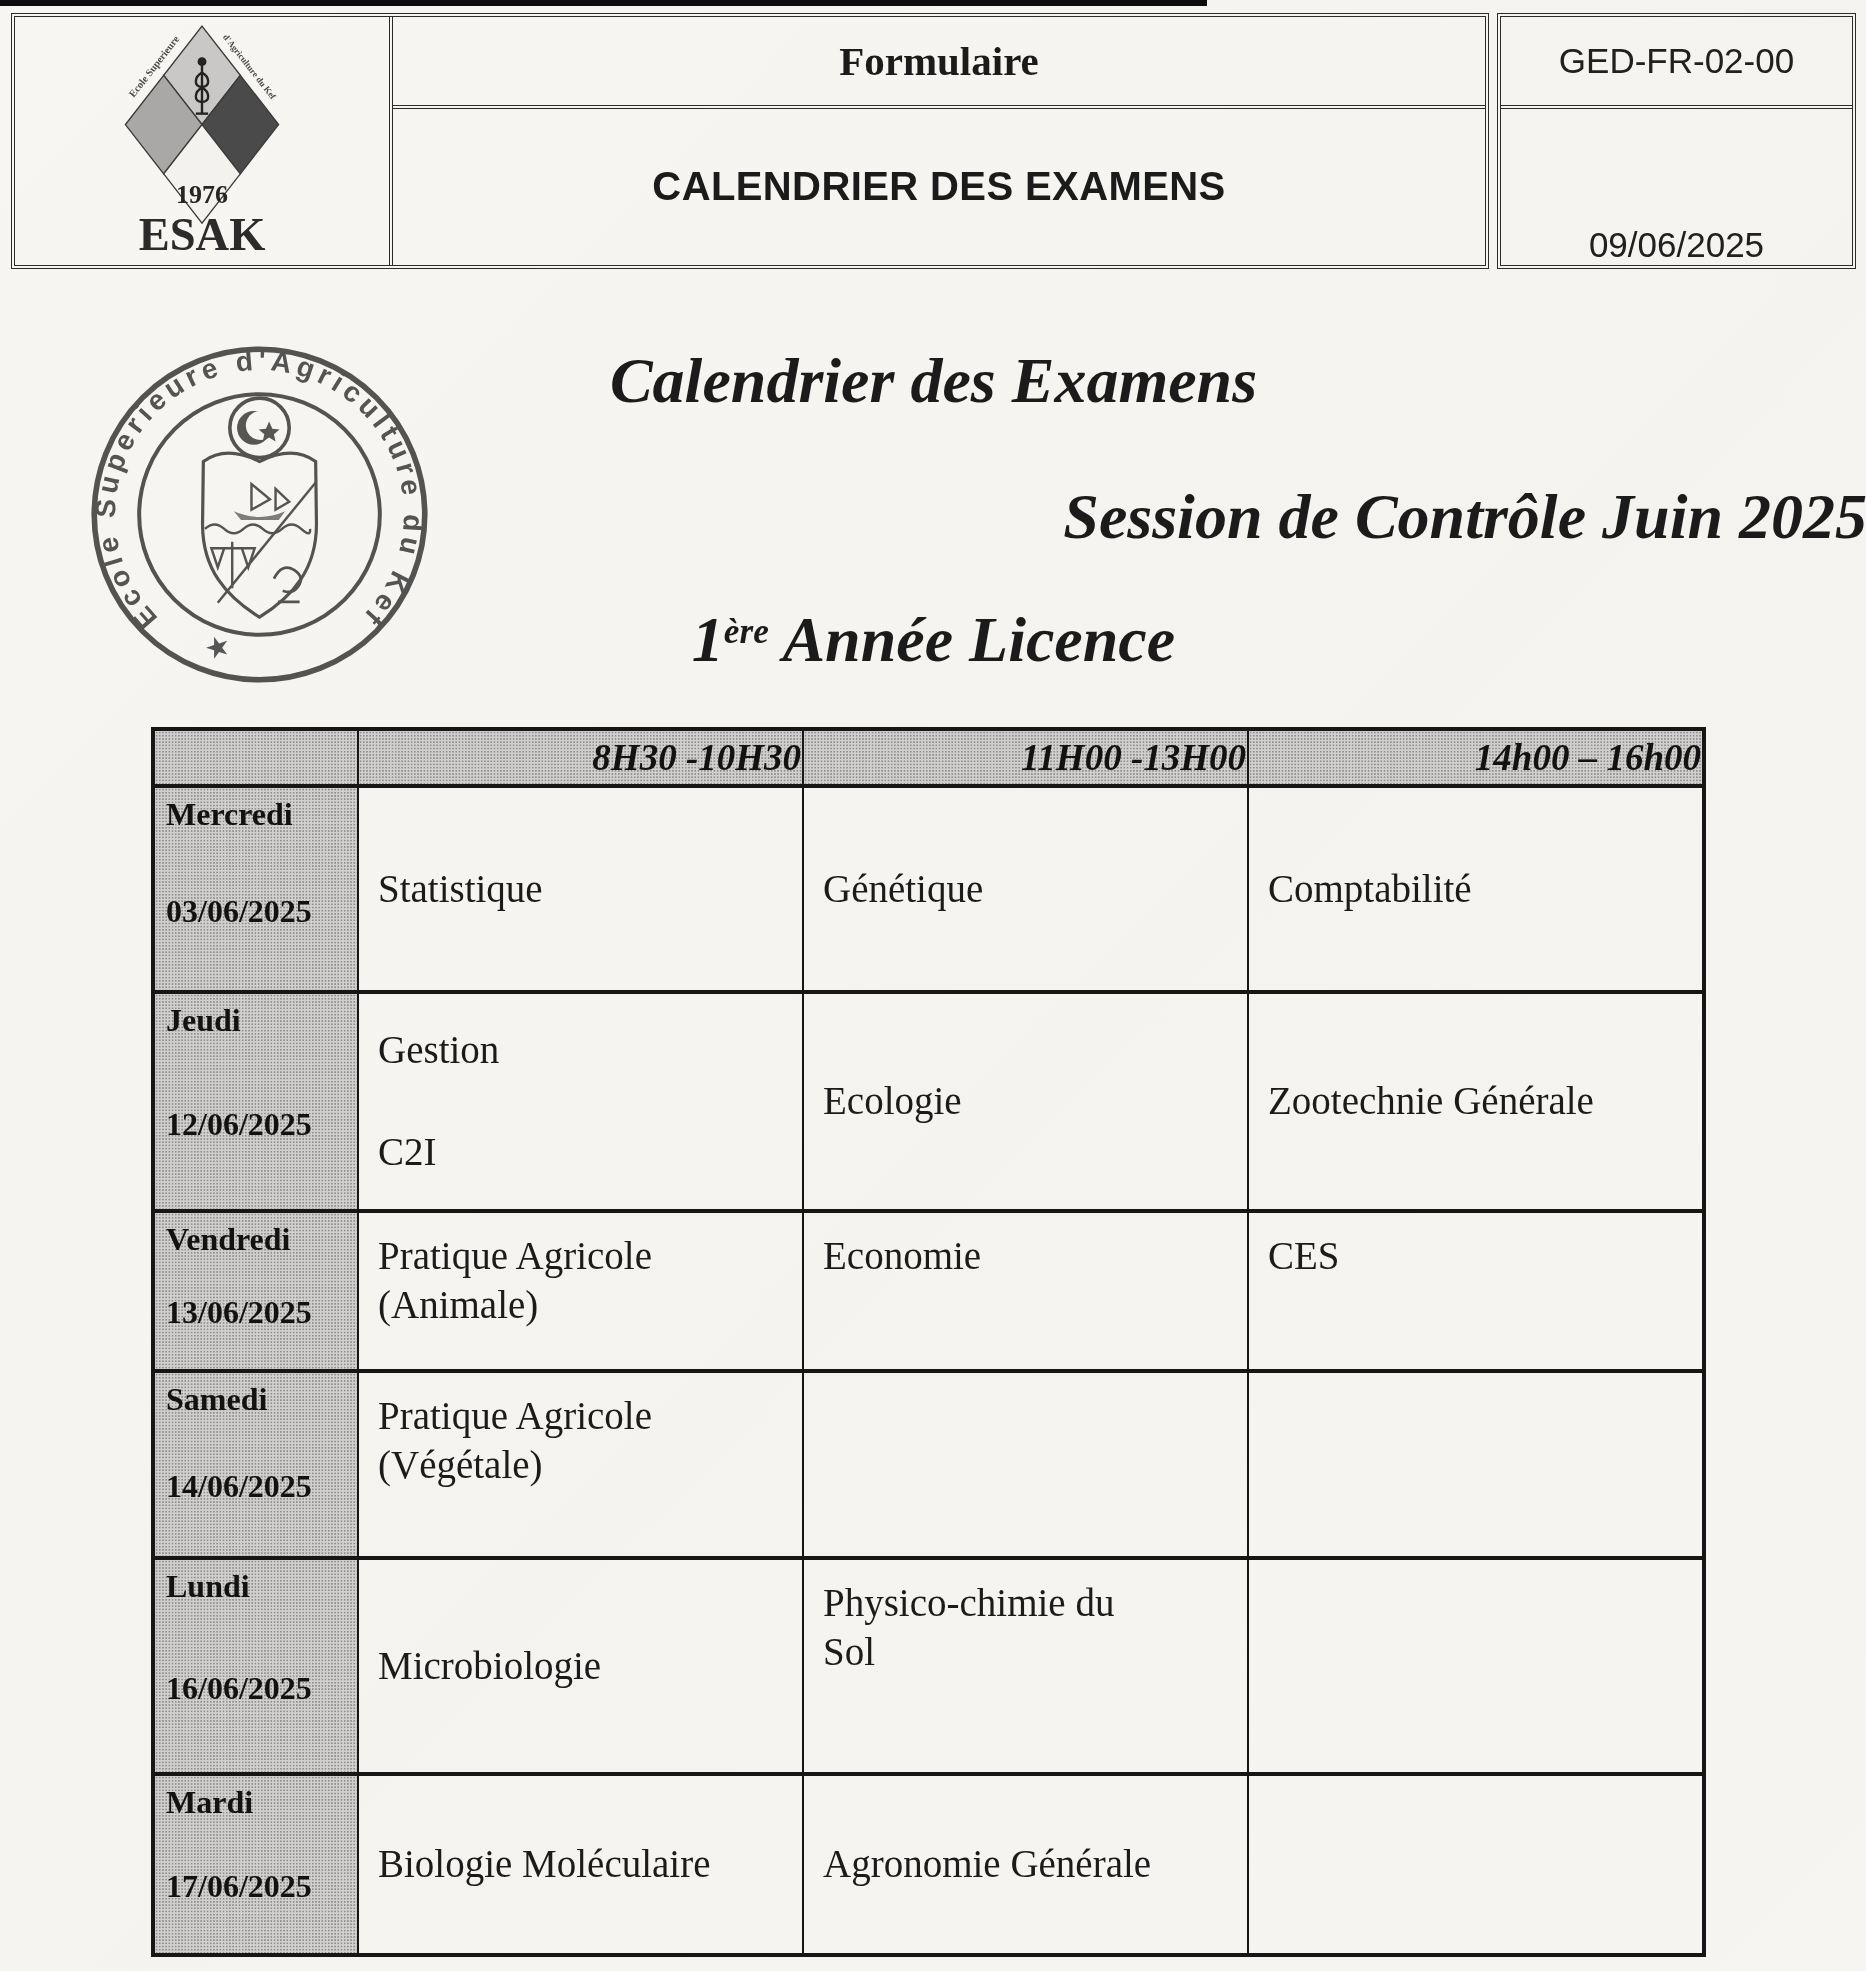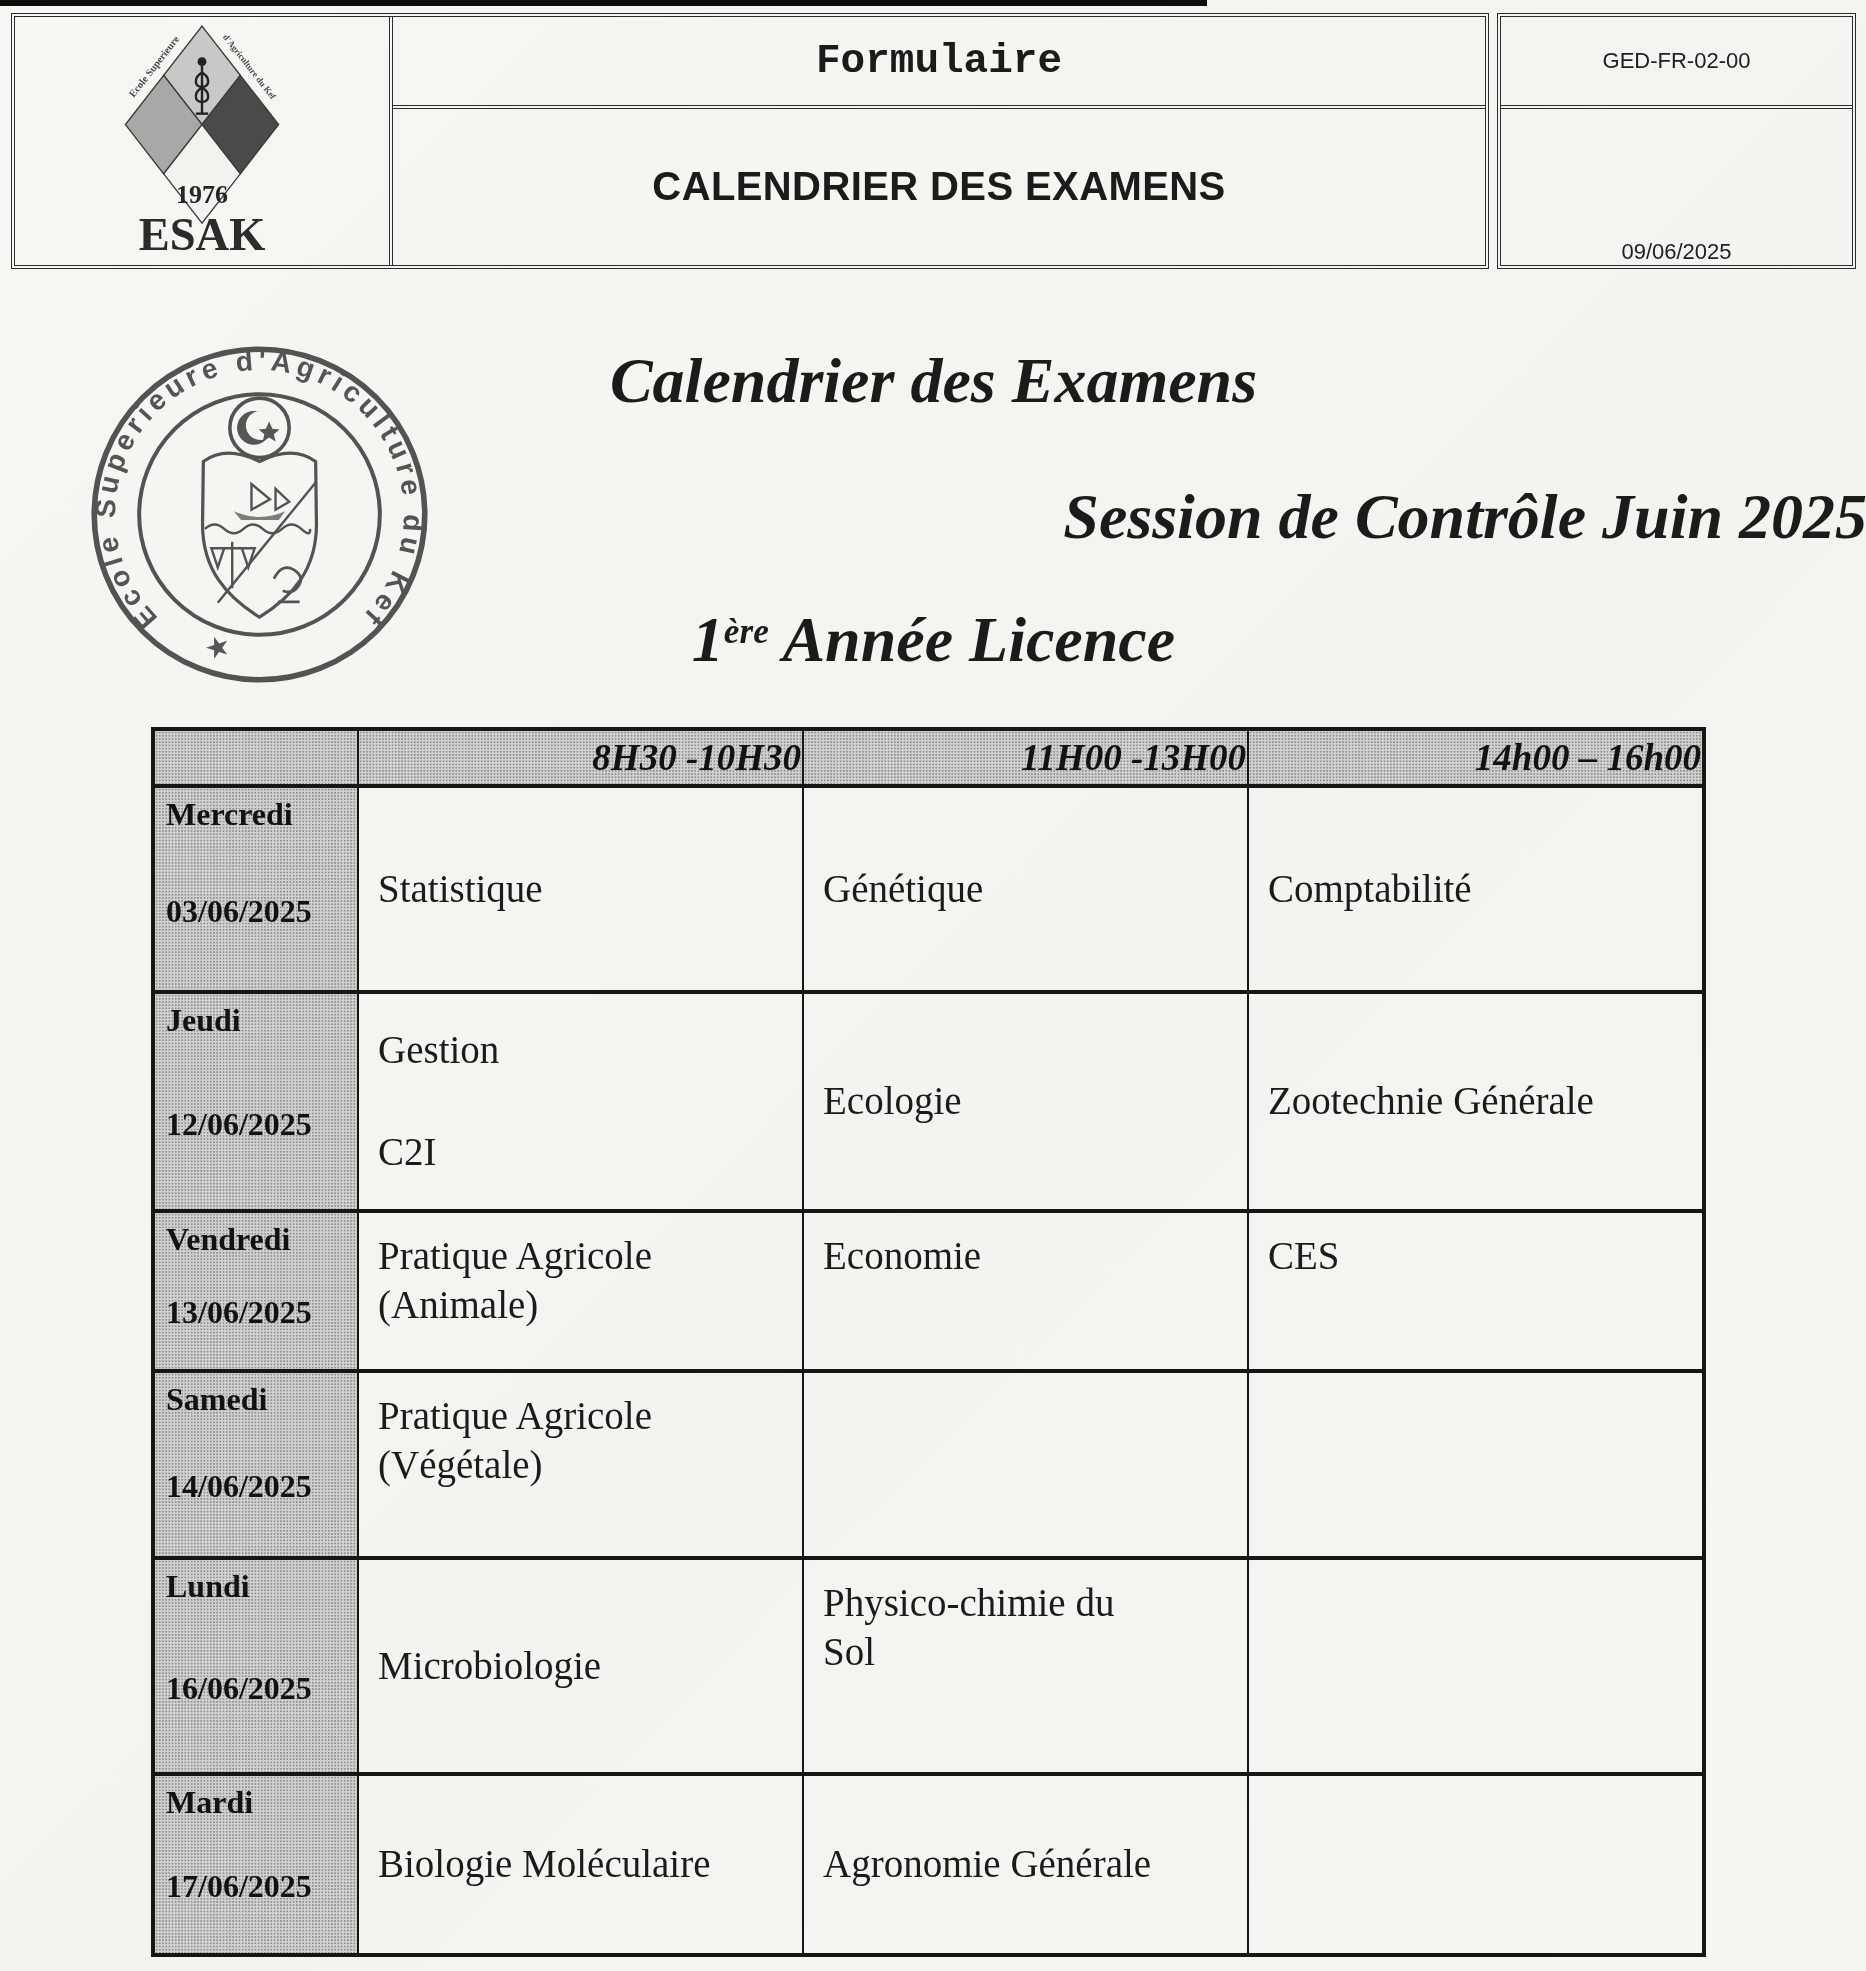--- a/index.html
+++ b/index.html
@@ -13,26 +13,26 @@
   }
   .scan-edge-top{position:absolute;top:0;left:0;width:1207px;height:5.6px;background:#0d0d0d;}
 
   
   .band{position:absolute;left:11px;top:12.7px;width:1845px;height:256px;display:flex;gap:8px;box-sizing:border-box;}
   .band-main{flex:1;border:4.8px double #2c2c2c;display:flex;box-sizing:border-box;}
   .logo-cell{width:378px;border-right:4.8px double #2c2c2c;display:flex;align-items:center;justify-content:center;box-sizing:border-box;}
   .band-mid{flex:1;display:flex;flex-direction:column;box-sizing:border-box;}
   .band-mid-top{height:92px;border-bottom:4.8px double #2c2c2c;display:flex;align-items:center;justify-content:center;box-sizing:border-box;}
   .band-mid-bottom{flex:1;display:flex;align-items:center;justify-content:center;}
-  .doc-type{font-family:Liberation Mono, monospace;font-weight:bold;font-size:41px;}
+  .doc-type{font-family:Liberation Serif, serif;font-weight:bold;font-size:41px;}
   .doc-title{font-family:"Liberation Sans","DejaVu Sans",sans-serif;font-weight:bold;font-size:40px;letter-spacing:0.4px;}
   .band-right{width:359px;border:4.8px double #2c2c2c;display:flex;flex-direction:column;box-sizing:border-box;}
   .band-right-top{height:92px;border-bottom:4.8px double #2c2c2c;display:flex;align-items:center;justify-content:center;box-sizing:border-box;}
   .band-right-bottom{flex:1;display:flex;justify-content:center;align-items:flex-end;padding-top:37px;}
-  .code-text,.date-text{font-family:"Liberation Sans","DejaVu Sans",sans-serif;font-size:22px;color:#202020;}
+  .code-text,.date-text{font-family:"Liberation Sans","DejaVu Sans",sans-serif;font-size:35px;color:#202020;}
 
   
   .stamp{position:absolute;left:83px;top:338px;width:353px;height:353px;opacity:.93;}
 
   
   .titles{position:absolute;left:0;top:349px;width:1867px;text-align:center;}
   .title-line{font-weight:bold;font-style:italic;font-size:64px;line-height:1;white-space:nowrap;}
   .title-line2{margin-top:72px;text-align:right;}
   .title-line3{margin-top:59px;}
   .title-sup{font-size:.55em;position:relative;top:-.5em;}

